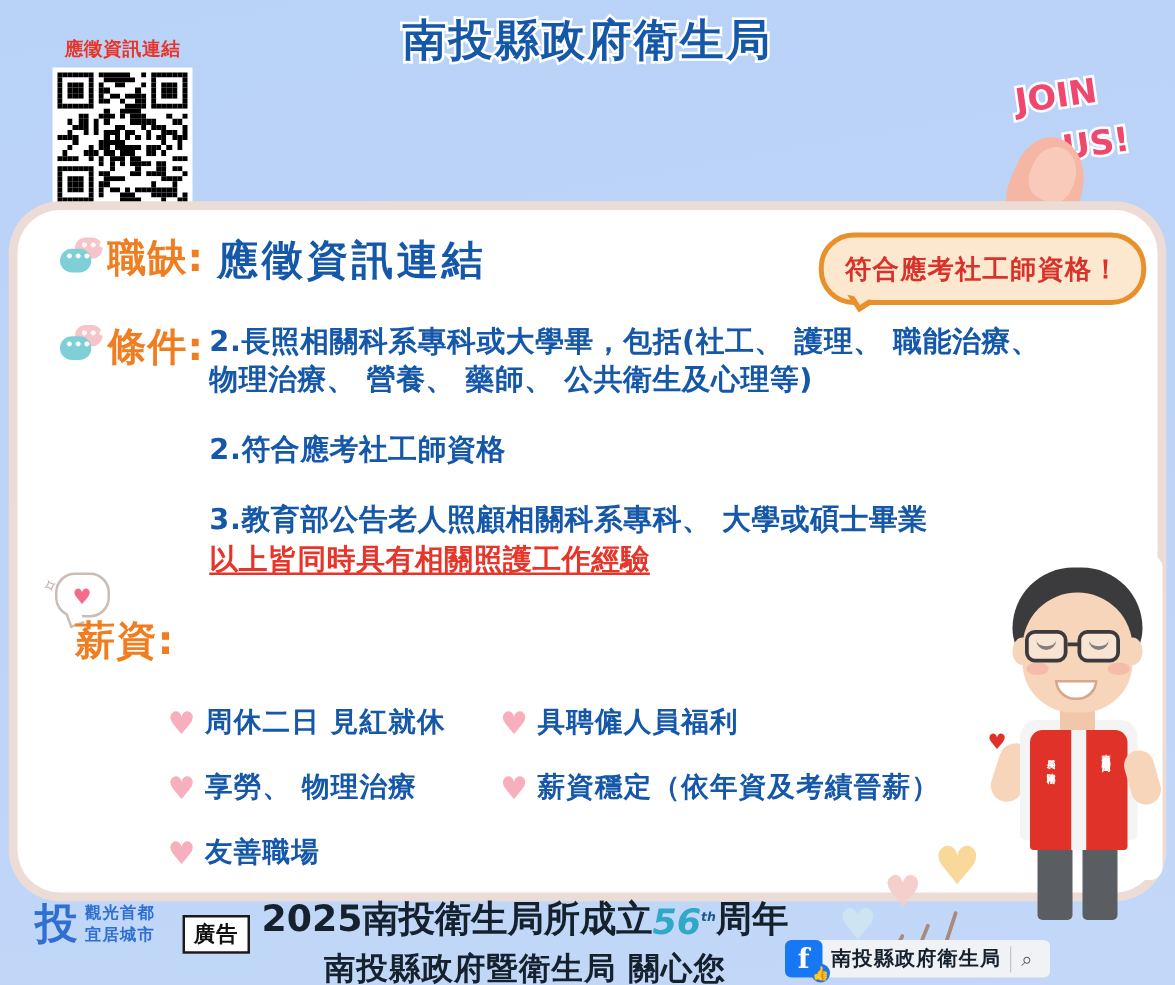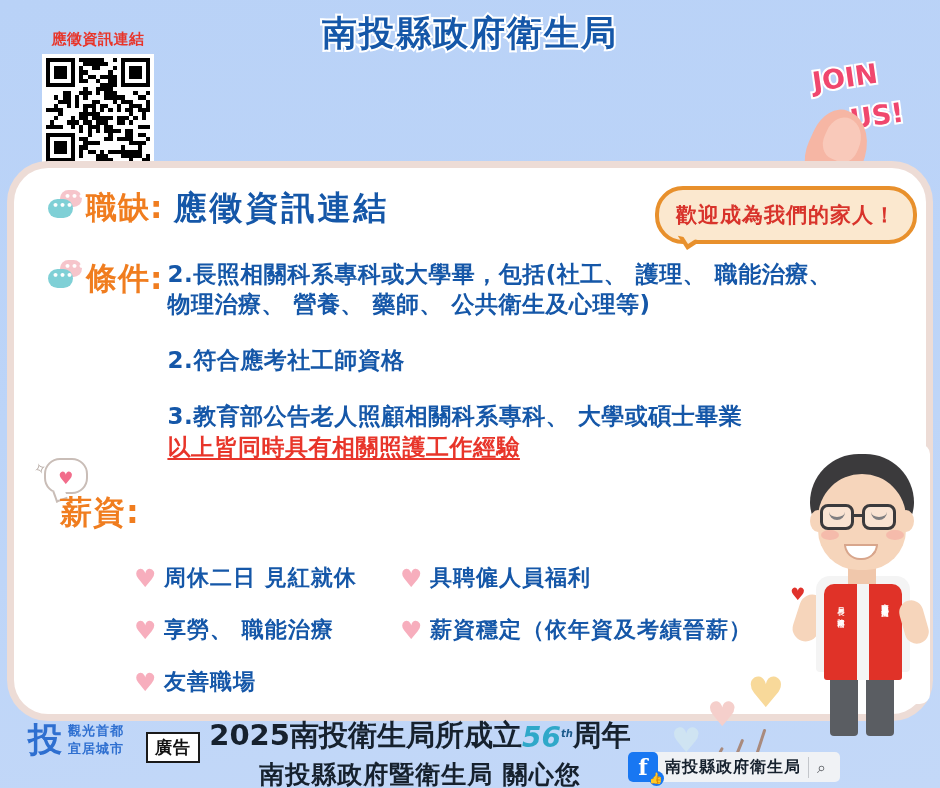--- a/index.html
+++ b/index.html
@@ -875,21 +875,21 @@
   </div>
 
   <div class="benefits">
     <div class="ben-col" style="left:0;top:0;">
       <div class="ben-item">
         <span class="ben-heart">♥</span>
         <span class="ben-txt">周休二日 見紅就休</span>
       </div>
       <div class="ben-item">
         <span class="ben-heart">♥</span>
-        <span class="ben-txt">享勞、 職能治療</span>
+        <span class="ben-txt">享勞、 物理治療</span>
       </div>
       <div class="ben-item">
         <span class="ben-heart">♥</span>
         <span class="ben-txt">友善職場</span>
       </div>
     </div>
     <div class="ben-col" style="left:266px;top:0;">
       <div class="ben-item">
         <span class="ben-heart">♥</span>
         <span class="ben-txt">具聘僱人員福利</span>
@@ -906,21 +906,21 @@
     <span class="dh dh2">♥</span>
     <span class="dh dh3">♥</span>
     <span class="dline dl1"></span>
       <span class="dline dl2"></span>
       <span class="dline dl3"></span>
   </div>
 
 </div>
 
 <div class="welcome">
-  <span>歡迎成為我們的家人！</span>
+  <span>符合應考社工師資格！</span>
 </div>
 
 <div class="char">
   <div class="ch-panel"></div>
   <div class="ch-arm-l"></div>
   <div class="ch-heart">♥</div>
   <div class="ch-legs">
       <i></i>
       <i></i>
     </div>

